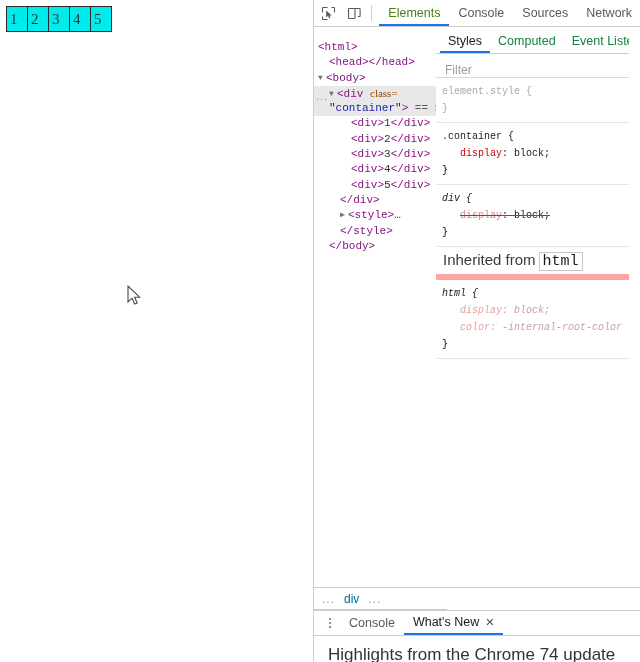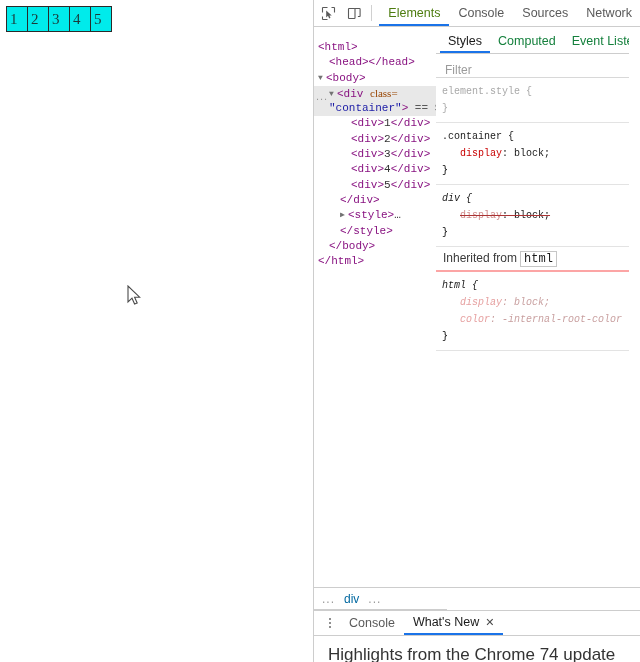--- a/index.html
+++ b/index.html
@@ -128,22 +128,22 @@
   .css-block.dim { color: #a9a9a9; }
   .sel { color: #1a1a1a; }
   .sel-ua { color: #1a1a1a; font-style: italic; }
   .prop { color: #c80000; }
   .prop-dim { color: #e6a0a0; }
   .val { color: #1a1a1a; }
   .val-dim { color: #c9a0a0; }
   .strike { text-decoration: line-through; color:#a33; }
   .strike .prop { color:#d08a8a; }
   .inherited-bar {
-    font-size: 12px; color: #3a3a3a; padding: 4px 0 4px 7px;
-    border-bottom: 2px solid #fca5a5; background:#fff;
+    font-size: 15px; color: #3a3a3a; padding: 4px 0 4px 7px;
+    border-bottom: 6px solid #fca5a5; background:#fff;
     font-family: "Liberation Sans", sans-serif;
   }
   .inh-chip {
     font-family: "Liberation Mono", monospace;
     border: 1px solid #c6c6c6; padding: 0 3px; margin-left: 3px; color:#1a1a1a;
   }
 
   
   #breadcrumb {
     position: absolute; left: 0; top: 587px;
@@ -230,21 +230,20 @@
             <div class="dom-row selected" style="padding-left: 15px;"><span class="attr-v">"container"</span><span class="tag">&gt;</span> <span class="eq0">== $</span></div>
             <div class="dom-row" style="padding-left: 37px;"><span class="tag">&lt;div&gt;</span><span class="txt">1</span><span class="tag">&lt;/div&gt;</span></div>
             <div class="dom-row" style="padding-left: 37px;"><span class="tag">&lt;div&gt;</span><span class="txt">2</span><span class="tag">&lt;/div&gt;</span></div>
             <div class="dom-row" style="padding-left: 37px;"><span class="tag">&lt;div&gt;</span><span class="txt">3</span><span class="tag">&lt;/div&gt;</span></div>
             <div class="dom-row" style="padding-left: 37px;"><span class="tag">&lt;div&gt;</span><span class="txt">4</span><span class="tag">&lt;/div&gt;</span></div>
             <div class="dom-row" style="padding-left: 37px;"><span class="tag">&lt;div&gt;</span><span class="txt">5</span><span class="tag">&lt;/div&gt;</span></div>
             <div class="dom-row" style="padding-left: 26px;"><span class="tag">&lt;/div&gt;</span></div>
             <div class="dom-row" style="padding-left: 26px;"><span class="tri">▶</span><span class="tag">&lt;style&gt;</span><span class="txt">…</span></div>
             <div class="dom-row" style="padding-left: 26px;"><span class="tag">&lt;/style&gt;</span></div>
             <div class="dom-row" style="padding-left: 15px;"><span class="tag">&lt;/body&gt;</span></div>
-            <div class="dom-row" style="padding-left: 4px;"><span class="tag">&lt;/html&gt;</span></div>
           </div>
       </div>
       <div id="dom-vsep"></div>
 
       <div id="styles-panel">
         <div id="styles-tabs">
             <div class="st-tab active">Styles</div>
             <div class="st-tab">Computed</div>
             <div class="st-tab">Event Listen</div>
           </div>

